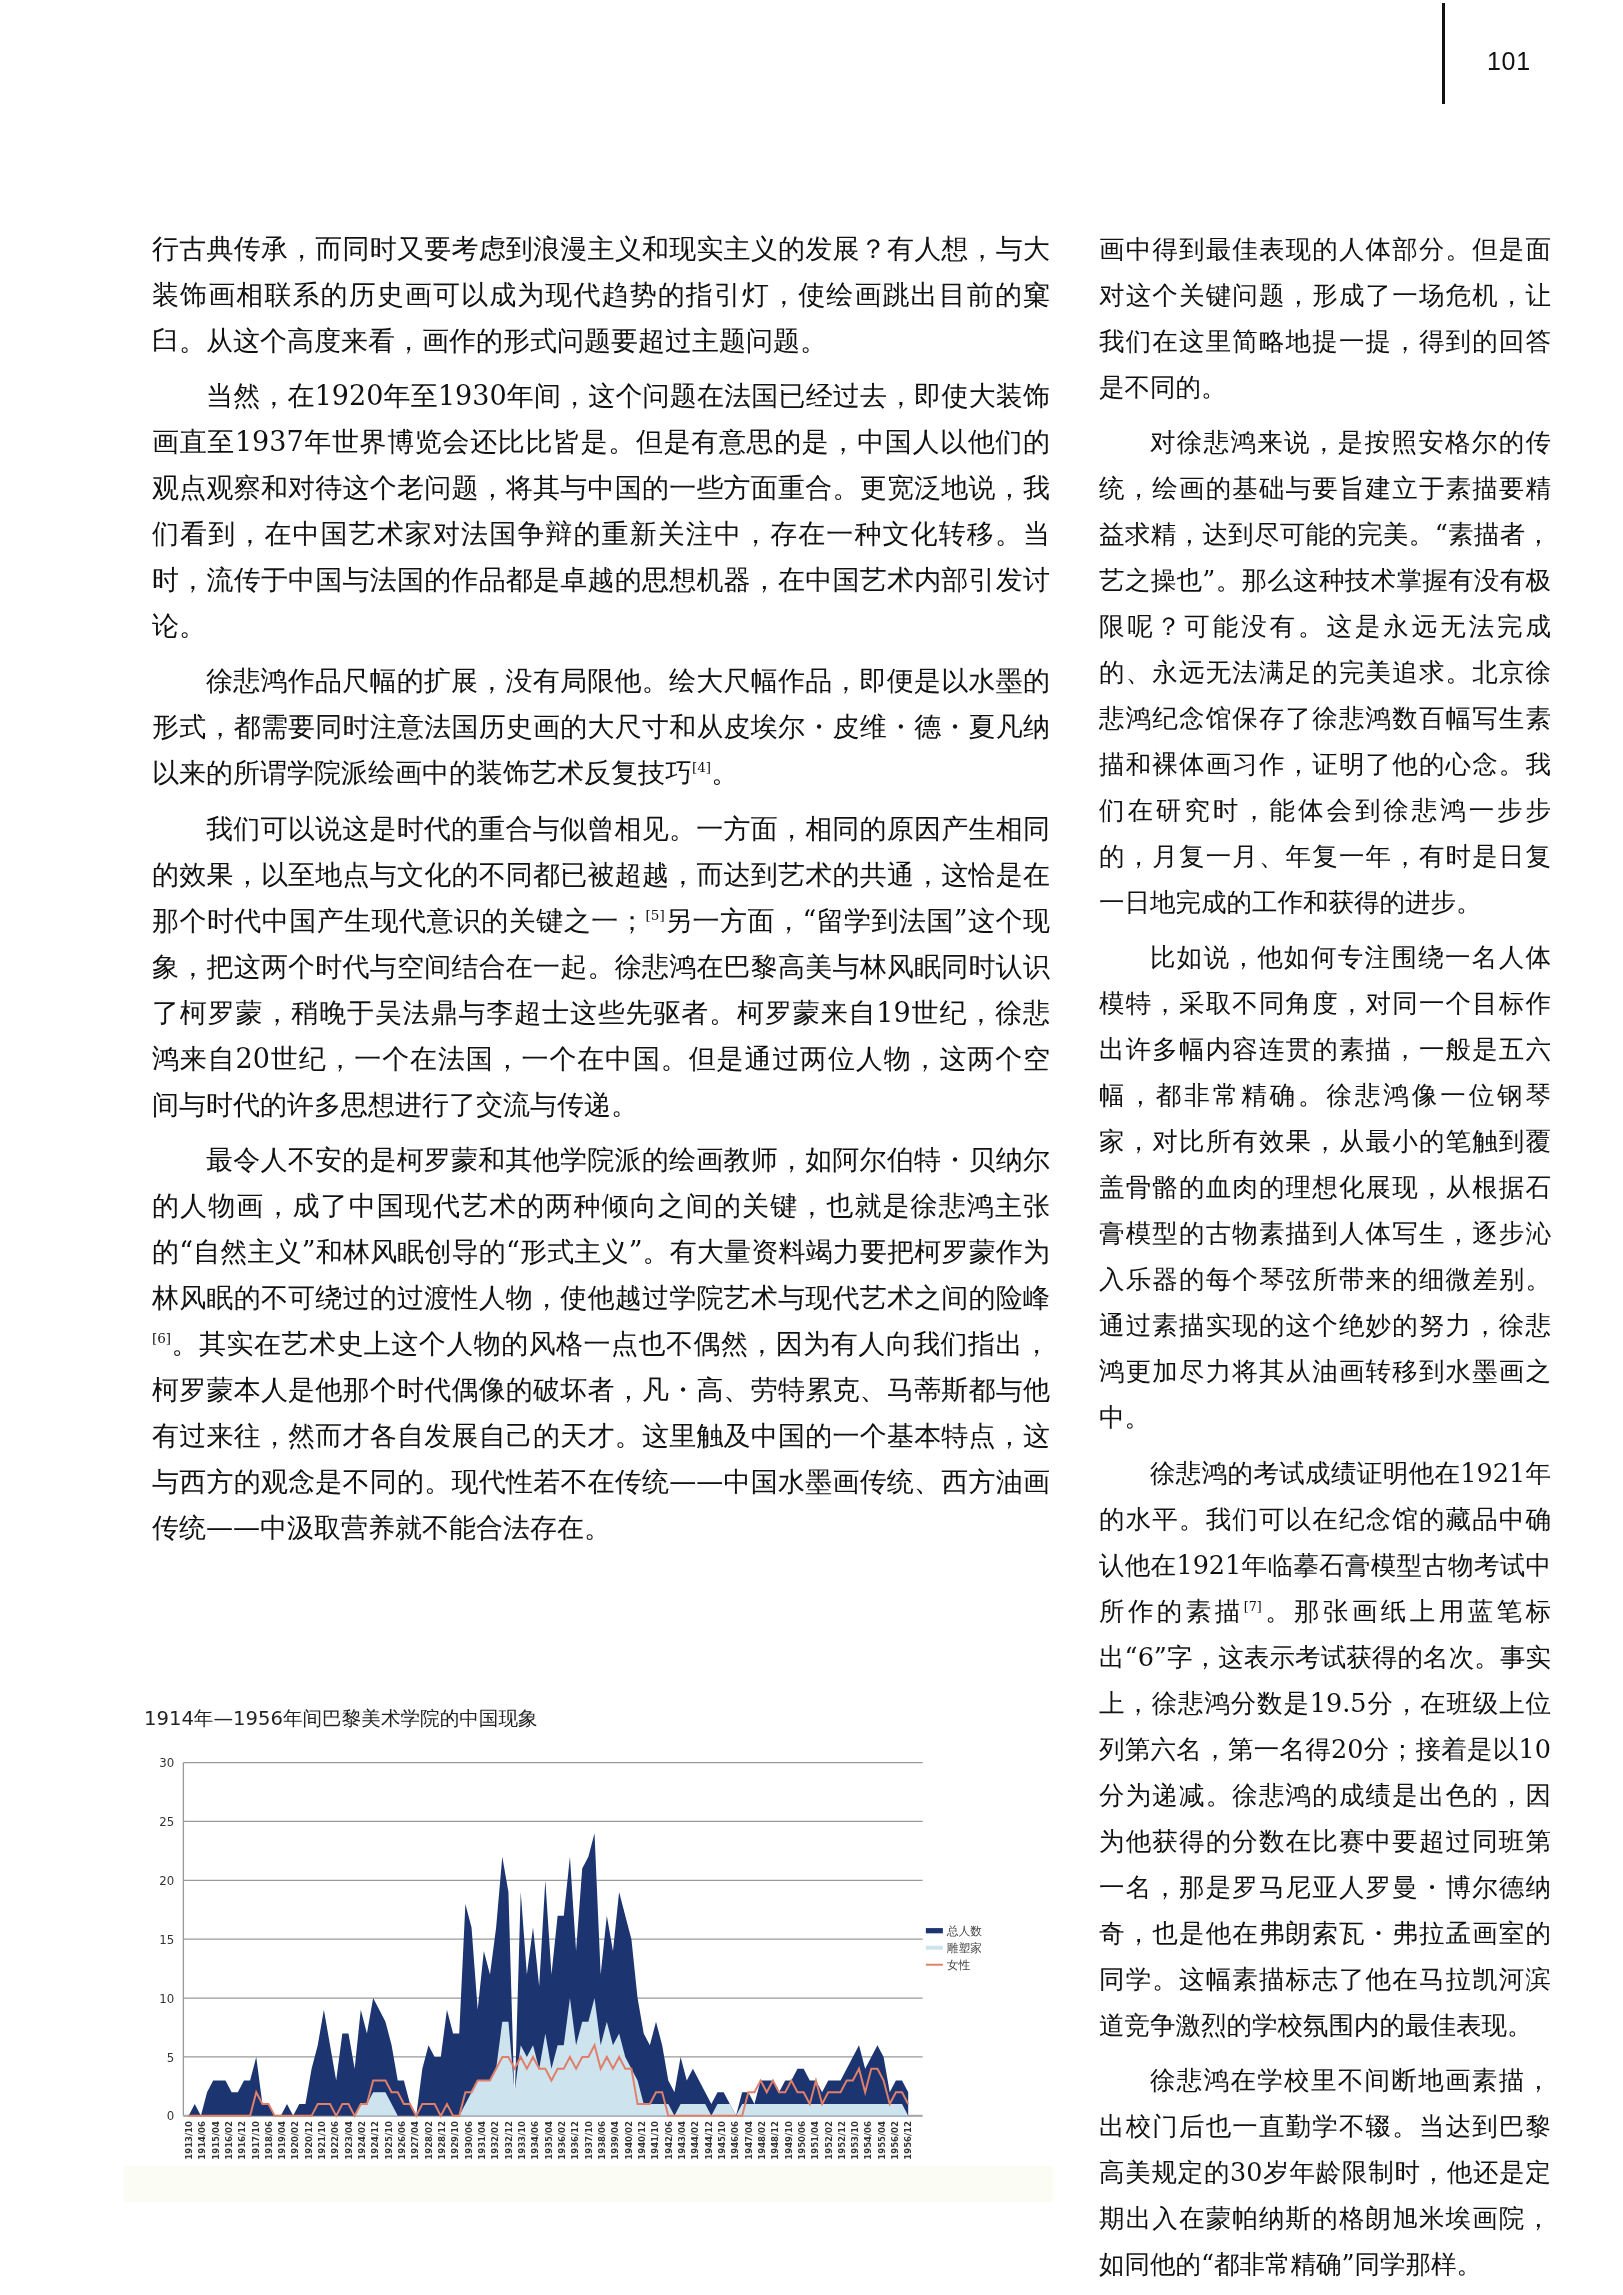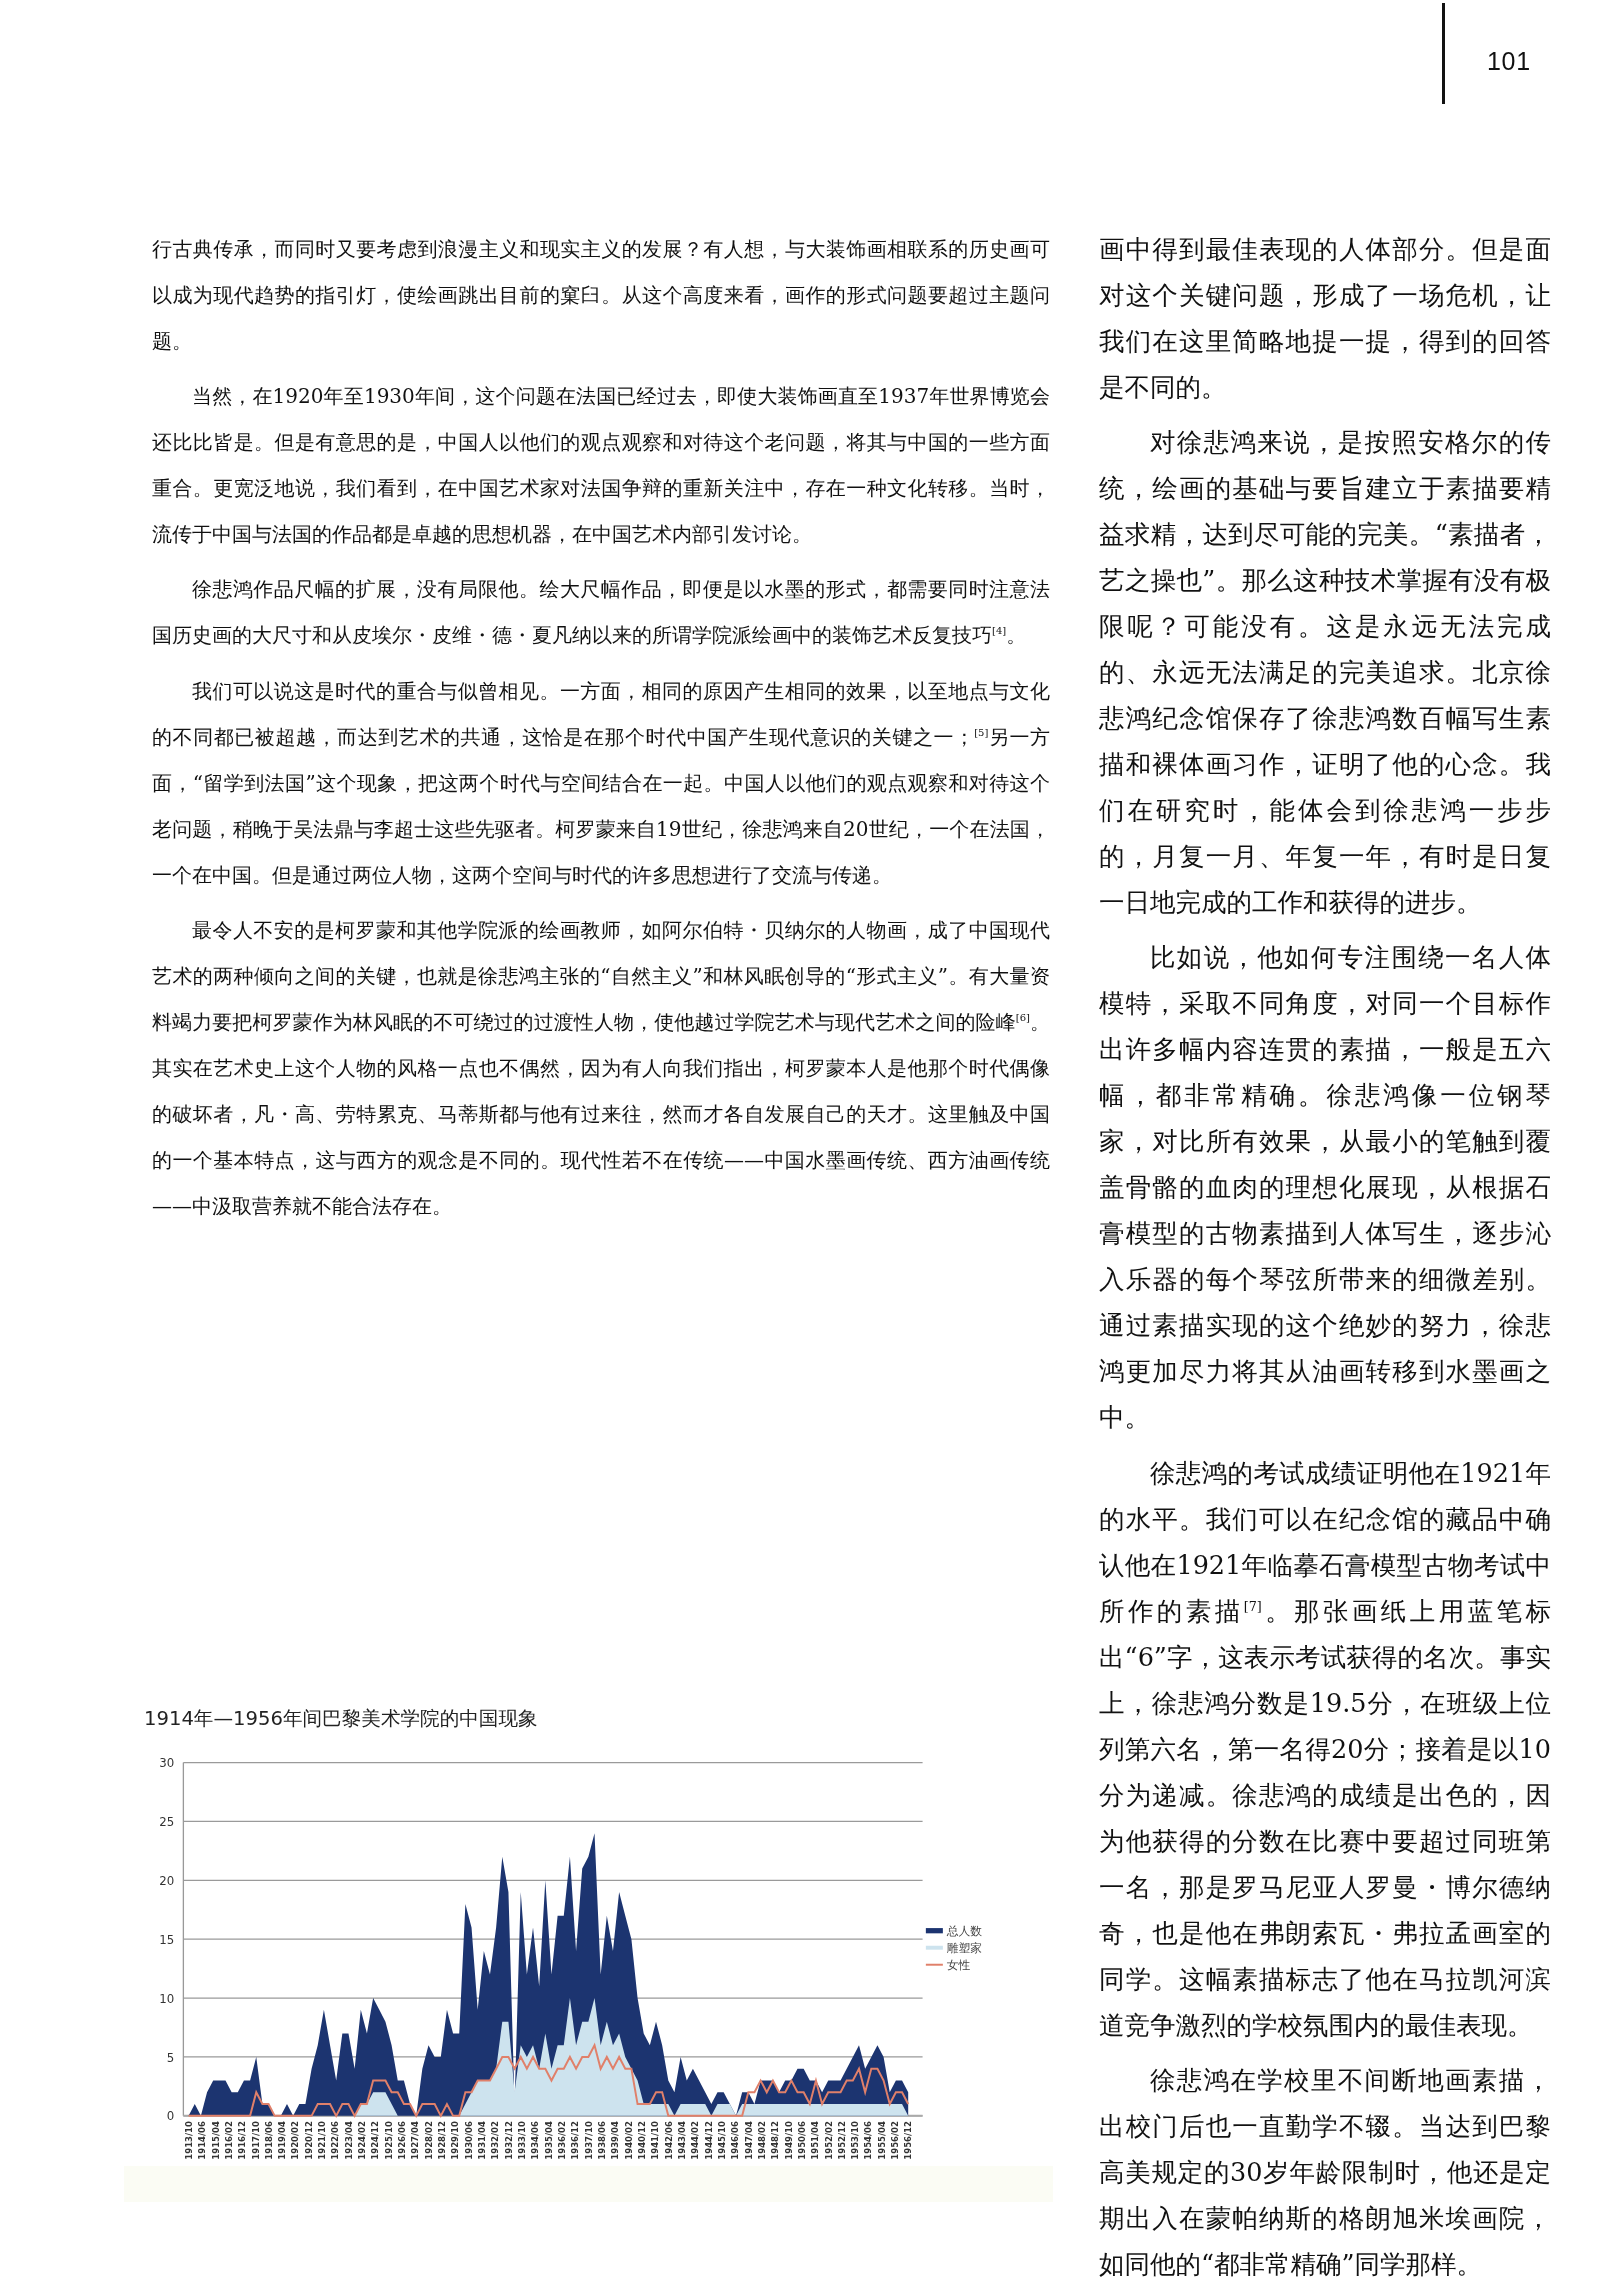--- a/index.html
+++ b/index.html
@@ -3,21 +3,21 @@
 <meta charset="utf-8">
 <style>
   html, body { margin:0; padding:0; background:#ffffff; }
   body { width:1623px; height:2295px; position:relative; overflow:hidden;
          font-family:"DejaVu Serif","Liberation Serif",serif; color:#111; }
   .page-rule { position:absolute; left:1442px; top:2.6px; width:2.6px; height:101px; background:#111; }
   .page-number { position:absolute; left:1487px; top:47px; font-family:"Liberation Sans","DejaVu Sans",sans-serif;
                  font-weight:normal; font-size:25px; letter-spacing:0.7px; }
   .col-left { position:absolute; left:152px; top:226px; width:898px; }
   .col-right { position:absolute; left:1099px; top:226px; width:452px; }
-  .para { font-size:20px; line-height:46px; margin:0 0 9.2px 0; text-align:justify; text-justify:inter-character; }
+  .para { font-size:27px; line-height:46px; margin:0 0 9.2px 0; text-align:justify; text-justify:inter-character; }
   .indent { text-indent:2em; }
   .col-right .para { font-size:25.5px; line-height:46px; margin-bottom:9.2px; }
   .section-heading { font-family:"DejaVu Sans","Liberation Sans",sans-serif; font-weight:bold;
                      font-size:25px; text-align:center; line-height:46px; margin:0 0 3.9px 0; }
   sup { font-size:0.5em; vertical-align:super; line-height:0; }
   .chart-caption { position:absolute; left:144px; top:1705px; font-family:"DejaVu Sans","Liberation Sans",sans-serif;
                    font-size:19.6px; color:#222; }
   .chart-wrap { position:absolute; left:131px; top:1741px; width:929px; height:471px; }
   .chart-bottom-band { position:absolute; left:124px; top:2166px; width:929px; height:36px; background:#fbfcf4; }
   svg text { font-family:"DejaVu Sans","Liberation Sans",sans-serif; }
@@ -25,21 +25,21 @@
 </head>
 <body>
 
 <div class="page-rule"></div>
 <div class="page-number">101</div>
 
 <div class="col-left">
   <p class="para"><span>行古典传承，而同时又要考虑到浪漫主义和现实主义的发展？有人想，与大装饰画相联系的历史画可以成为现代趋势的指引灯，使绘画跳出目前的窠臼。从这个高度来看，画作的形式问题要超过主题问题。</span></p>
   <p class="para indent"><span>当然，在1920年至1930年间，这个问题在法国已经过去，即使大装饰画直至1937年世界博览会还比比皆是。但是有意思的是，中国人以他们的观点观察和对待这个老问题，将其与中国的一些方面重合。更宽泛地说，我们看到，在中国艺术家对法国争辩的重新关注中，存在一种文化转移。当时，流传于中国与法国的作品都是卓越的思想机器，在中国艺术内部引发讨论。</span></p>
   <p class="para indent"><span>徐悲鸿作品尺幅的扩展，没有局限他。绘大尺幅作品，即便是以水墨的形式，都需要同时注意法国历史画的大尺寸和从皮埃尔・皮维・德・夏凡纳以来的所谓学院派绘画中的装饰艺术反复技巧</span><sup>[4]</sup><span>。</span></p>
-  <p class="para indent"><span>我们可以说这是时代的重合与似曾相见。一方面，相同的原因产生相同的效果，以至地点与文化的不同都已被超越，而达到艺术的共通，这恰是在那个时代中国产生现代意识的关键之一；</span><sup>[5]</sup><span>另一方面，“留学到法国”这个现象，把这两个时代与空间结合在一起。中国人以他们的观点观察和对待这个老问题，稍晚于吴法鼎与李超士这些先驱者。柯罗蒙来自19世纪，徐悲鸿来自20世纪，一个在法国，一个在中国。但是通过两位人物，这两个空间与时代的许多思想进行了交流与传递。</span></p>
+  <p class="para indent"><span>我们可以说这是时代的重合与似曾相见。一方面，相同的原因产生相同的效果，以至地点与文化的不同都已被超越，而达到艺术的共通，这恰是在那个时代中国产生现代意识的关键之一；</span><sup>[5]</sup><span>另一方面，“留学到法国”这个现象，把这两个时代与空间结合在一起。徐悲鸿在巴黎高美与林风眠同时认识了柯罗蒙，稍晚于吴法鼎与李超士这些先驱者。柯罗蒙来自19世纪，徐悲鸿来自20世纪，一个在法国，一个在中国。但是通过两位人物，这两个空间与时代的许多思想进行了交流与传递。</span></p>
   <p class="para indent"><span>最令人不安的是柯罗蒙和其他学院派的绘画教师，如阿尔伯特・贝纳尔的人物画，成了中国现代艺术的两种倾向之间的关键，也就是徐悲鸿主张的“自然主义”和林风眠创导的“形式主义”。有大量资料竭力要把柯罗蒙作为林风眠的不可绕过的过渡性人物，使他越过学院艺术与现代艺术之间的险峰</span><sup>[6]</sup><span>。其实在艺术史上这个人物的风格一点也不偶然，因为有人向我们指出，柯罗蒙本人是他那个时代偶像的破坏者，凡・高、劳特累克、马蒂斯都与他有过来往，然而才各自发展自己的天才。这里触及中国的一个基本特点，这与西方的观念是不同的。现代性若不在传统——中国水墨画传统、西方油画传统——中汲取营养就不能合法存在。</span></p>
 </div>
 
 <div class="col-right">
   <p class="para"><span>画中得到最佳表现的人体部分。但是面对这个关键问题，形成了一场危机，让我们在这里简略地提一提，得到的回答是不同的。</span></p>
   <p class="para indent"><span>对徐悲鸿来说，是按照安格尔的传统，绘画的基础与要旨建立于素描要精益求精，达到尽可能的完美。“素描者，艺之操也”。那么这种技术掌握有没有极限呢？可能没有。这是永远无法完成的、永远无法满足的完美追求。北京徐悲鸿纪念馆保存了徐悲鸿数百幅写生素描和裸体画习作，证明了他的心念。我们在研究时，能体会到徐悲鸿一步步的，月复一月、年复一年，有时是日复一日地完成的工作和获得的进步。</span></p>
   <p class="para indent"><span>比如说，他如何专注围绕一名人体模特，采取不同角度，对同一个目标作出许多幅内容连贯的素描，一般是五六幅，都非常精确。徐悲鸿像一位钢琴家，对比所有效果，从最小的笔触到覆盖骨骼的血肉的理想化展现，从根据石膏模型的古物素描到人体写生，逐步沁入乐器的每个琴弦所带来的细微差别。通过素描实现的这个绝妙的努力，徐悲鸿更加尽力将其从油画转移到水墨画之中。</span></p>
   <p class="para indent"><span>徐悲鸿的考试成绩证明他在1921年的水平。我们可以在纪念馆的藏品中确认他在1921年临摹石膏模型古物考试中所作的素描</span><sup>[7]</sup><span>。那张画纸上用蓝笔标出“6”字，这表示考试获得的名次。事实上，徐悲鸿分数是19.5分，在班级上位列第六名，第一名得20分；接着是以10分为递减。徐悲鸿的成绩是出色的，因为他获得的分数在比赛中要超过同班第一名，那是罗马尼亚人罗曼・博尔德纳奇，也是他在弗朗索瓦・弗拉孟画室的同学。这幅素描标志了他在马拉凯河滨道竞争激烈的学校氛围内的最佳表现。</span></p>
   <p class="para indent"><span>徐悲鸿在学校里不间断地画素描，出校门后也一直勤学不辍。当达到巴黎高美规定的30岁年龄限制时，他还是定期出入在蒙帕纳斯的格朗旭米埃画院，如同他的“都非常精确”同学那样。</span></p>
 </div>

